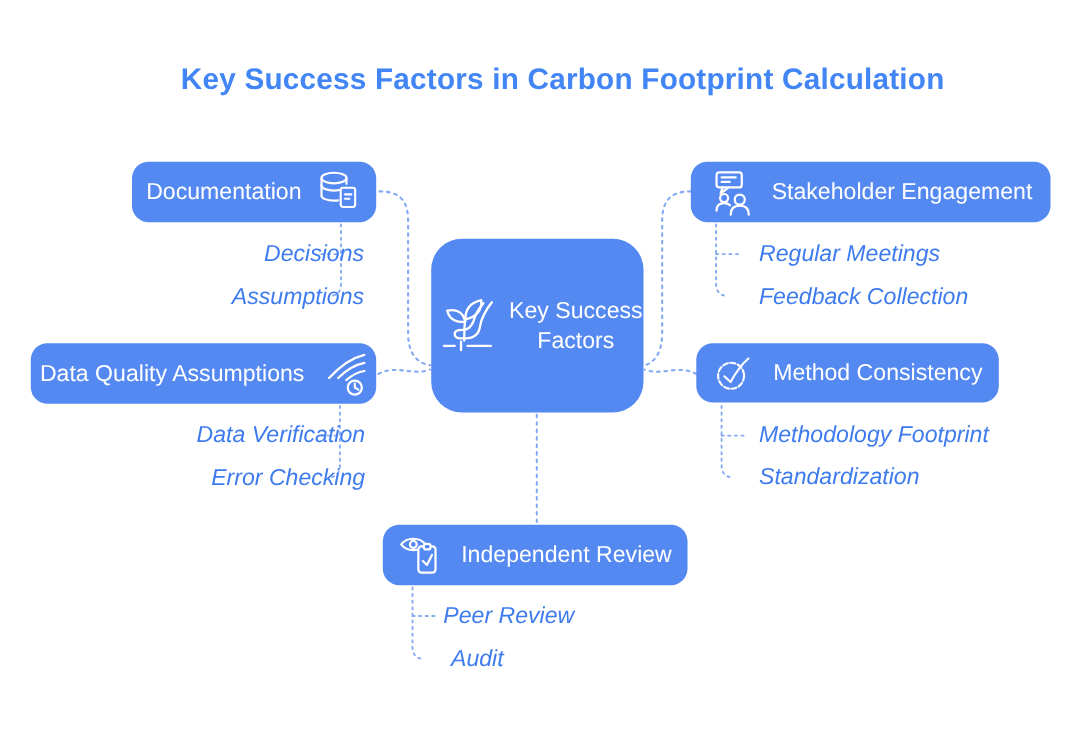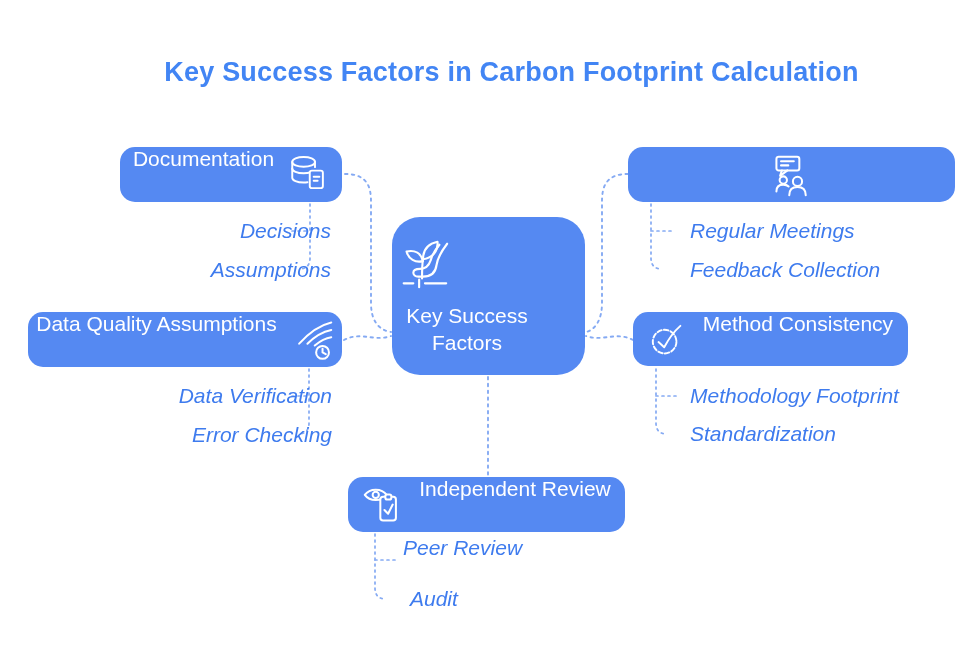--- a/index.html
+++ b/index.html
@@ -7,48 +7,48 @@
   .stage{position:relative;width:975px;height:665px;background:#ffffff;overflow:hidden;padding-left:48px;}
 
   .title{position:absolute;top:57px;left:0;width:100%;text-align:center;
          font-size:27px;font-weight:bold;color:var(--title-text,#4285F4);letter-spacing:.2px;}
 
   svg.connectors{position:absolute;left:0;top:0;width:975px;height:665px;}
   .connector{fill:none;stroke:var(--connector,#85AAF3);stroke-width:1.7;
              stroke-linecap:round;stroke-dasharray:2 4;}
   .connector.main{stroke-width:1.9;stroke-dasharray:2.4 4.4;}
 
-  .node{position:absolute;display:flex;justify-content:center;gap:13px;
+  .node{position:absolute;display:flex;align-items:center;justify-content:center;gap:13px;
         background:var(--node-fill,#5589F2);color:var(--node-text,#ffffff);
         border-radius:15px;font-size:21px;white-space:nowrap;}
   .node .icon{flex:0 0 auto;display:flex;align-items:center;}
   .node svg{display:block;}
 
   #node-documentation{left:120px;top:147px;width:222px;height:55px;}
   #node-stakeholder  {left:628px;top:147px;width:327px;height:55px;}
   #node-dqa          {left:28px; top:312px;width:314px;height:55px;}
   #node-method       {left:633px;top:312px;width:275px;height:54px;}
   #node-review       {left:348px;top:477px;width:277px;height:55px;}
 
   #node-center{left:392px;top:217px;width:193px;height:158px;border-radius:28px;
-               flex-direction:column;gap:8px;white-space:normal;}
+               flex-direction:row;gap:8px;white-space:normal;}
   #node-center .center-label{width:150px;text-align:center;line-height:27px;font-size:21px;}
 
   .child{position:absolute;font-size:21px;line-height:26px;
          color:var(--child-text,#3E7BEE);white-space:nowrap;font-style:italic;}
   .child.r{text-align:right;}
   #child-decisions            {right:692px;top:218px;}
   #child-assumptions          {right:692px;top:257px;}
   #child-regular-meetings     {left:690px; top:218px;text-align:center;}
   #child-feedback-collection  {left:690px; top:257px;}
   #child-data-verification    {right:691px;top:383px;}
   #child-error-checking       {right:691px;top:422px;}
   #child-methodology-adherence{left:690px; top:383px;}
   #child-standardization      {left:690px; top:421px;}
-  #child-peer-review          {left:403px; top:535px;}
+  #child-peer-review          {left:403px; top:547px;}
   #child-audit                {left:410px; top:586px;}
 
   .wicon{stroke:#ffffff;stroke-width:2.2;fill:none;stroke-linecap:round;stroke-linejoin:round;}
   .mask{fill:var(--node-fill,#5589F2);}
 </style>
 </head>
 <body>
 
 <div class="stage">
 
@@ -116,20 +116,21 @@
           <path d="M12,9 L26,9"></path>
           <path d="M12,13.5 L20,13.5"></path>
           <path d="M13,19 L11,25 L19,19"></path>
           <circle cx="14.5" cy="29.5" r="4"></circle>
           <path d="M7,42 C7,36.5 10.5,34.5 14.5,34.5 C17,34.5 19,35.2 20.3,36.6"></path>
           <circle cx="30" cy="31" r="5"></circle>
           <path d="M21,46 C21,39.5 25,37 30,37 C35,37 39,39.5 39,46"></path>
         </g>
       </svg>
     </span>
+    <span>Stakeholder Engagement</span>
   </div>
 
   <div class="node" id="node-dqa">
     <span>Data Quality Assumptions</span>
     <span class="icon">
       <svg width="44" height="44" viewBox="0 0 48 48">
         <g class="wicon" stroke-width="2">
           <path d="M45,5 C32,8 22,15 10,28"></path>
           <path d="M45,13 C35,15 28,19 19,28"></path>
           <path d="M45,21 C38,22 33,25 27,30"></path>

